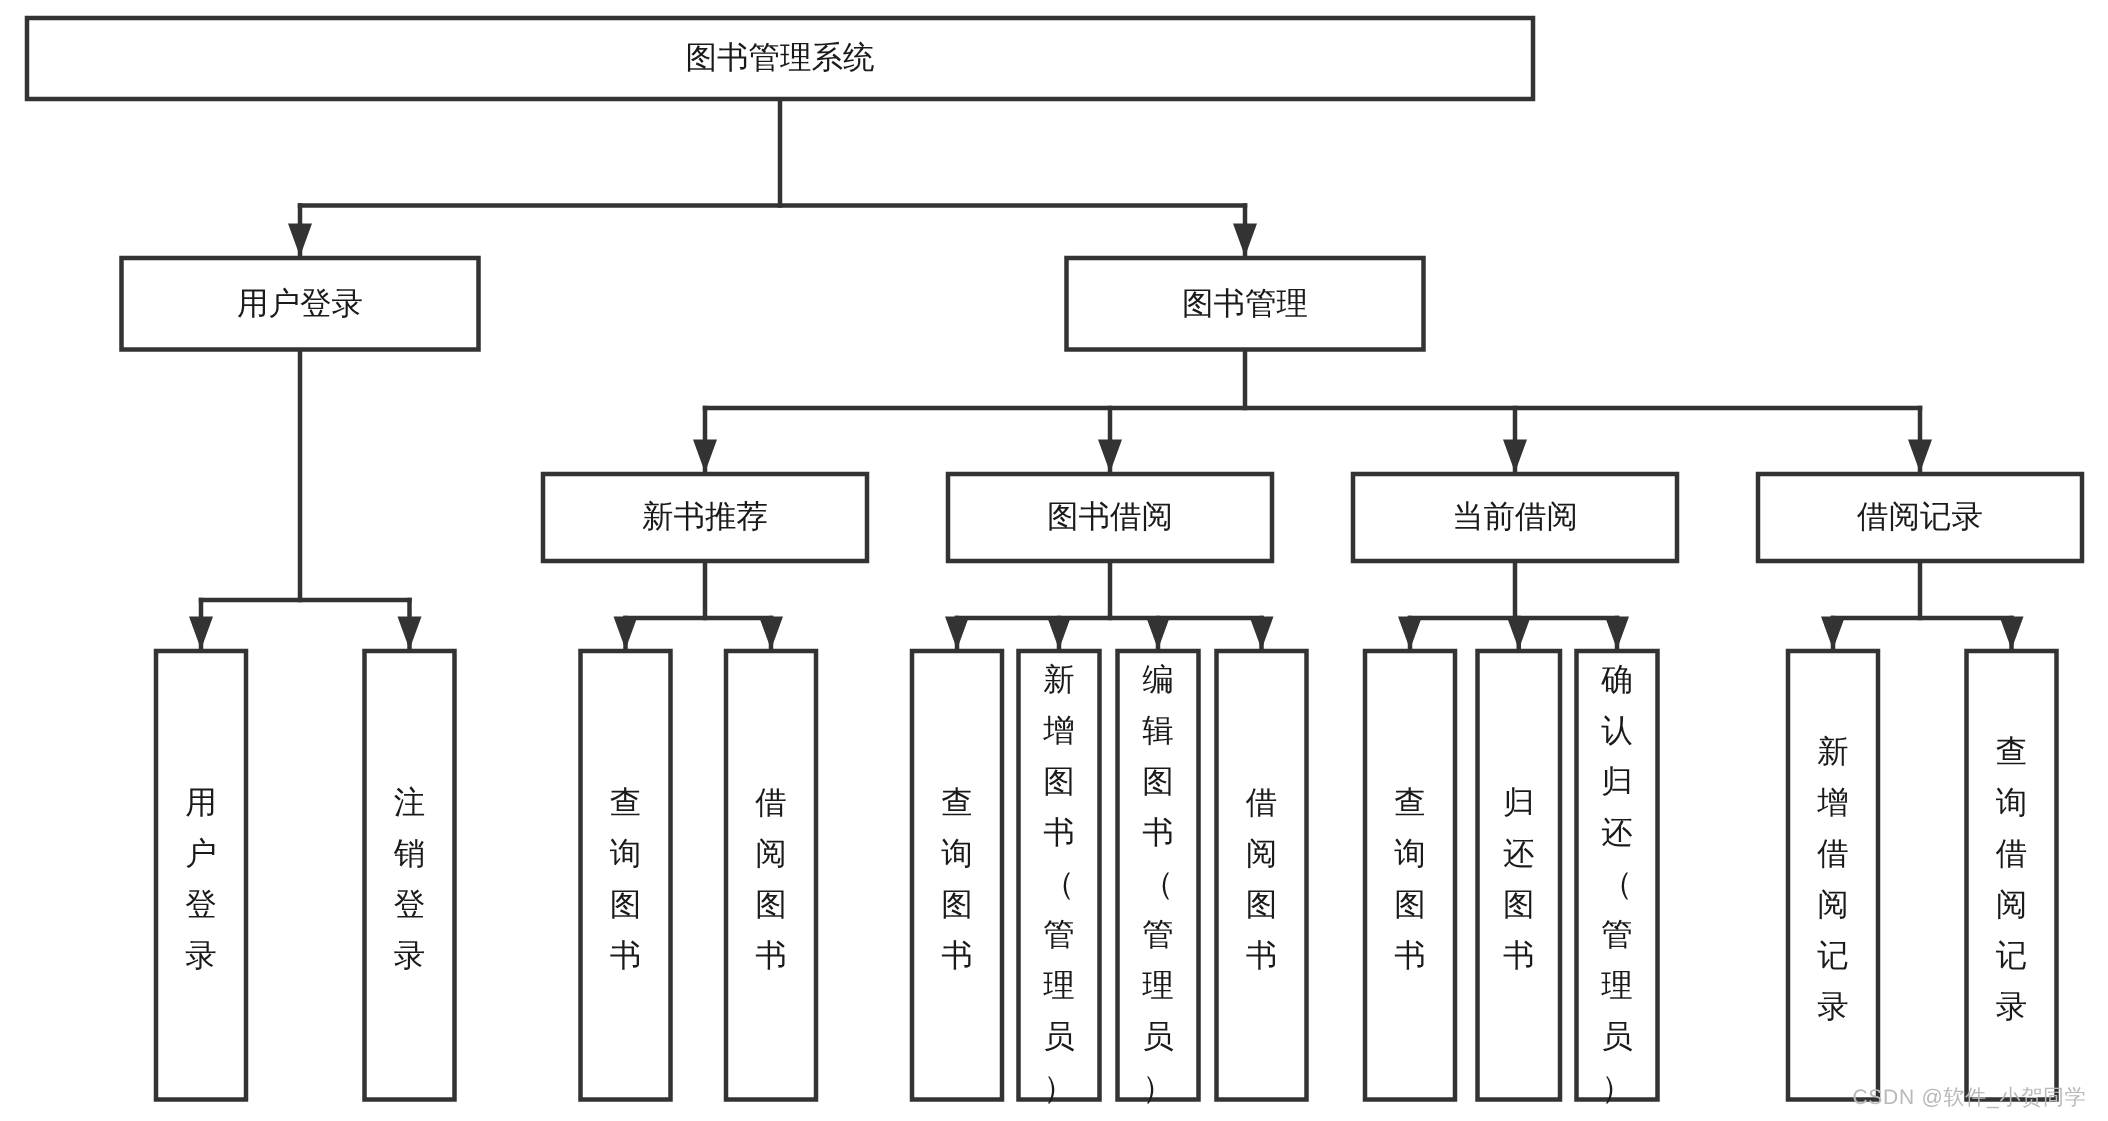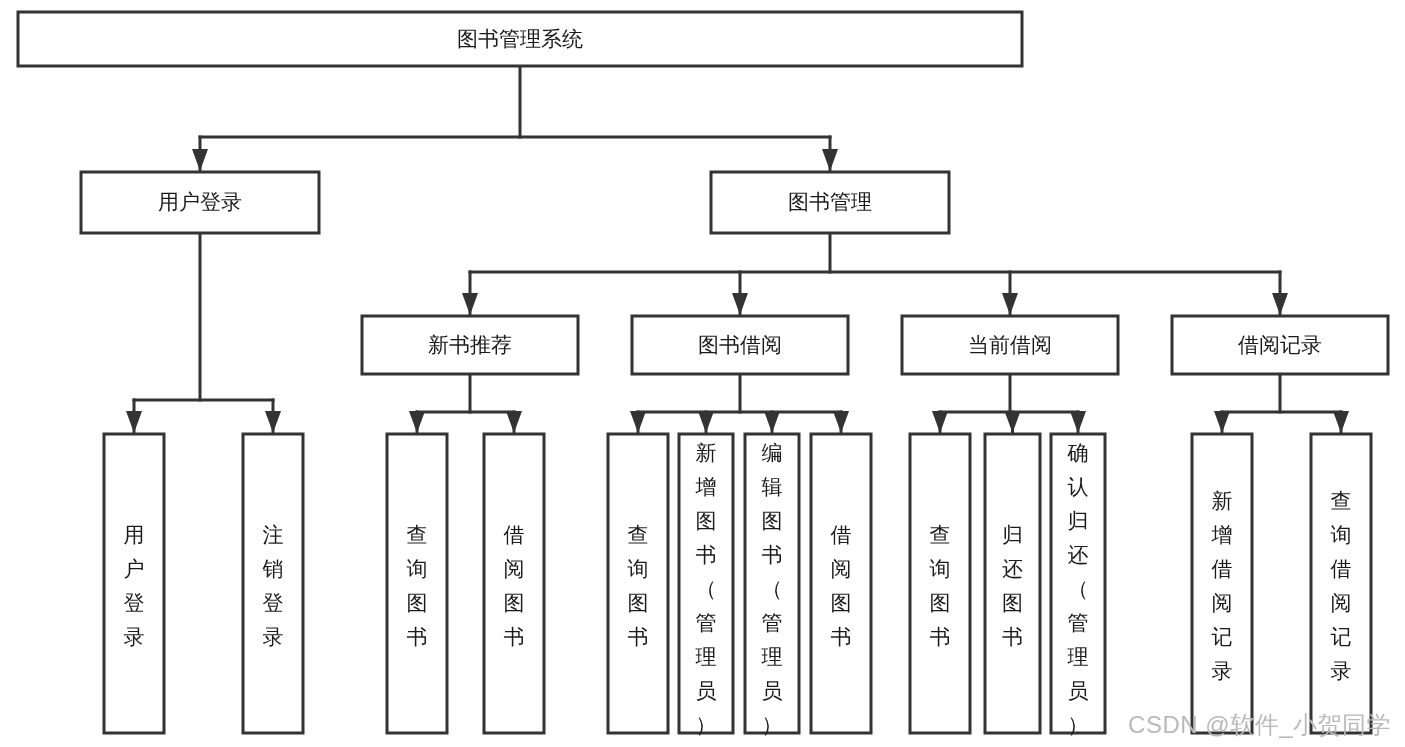--- a/index.html
+++ b/index.html
@@ -55,21 +55,21 @@
     fill: #1a1a1a;
     font-size: 21px;
     text-anchor: middle;
     white-space: pre;
   }
   .watermark {
     position: absolute;
     right: 14px;
     bottom: 6px;
     font-family: "Liberation Sans", "DejaVu Sans", sans-serif;
-    font-size: 24px;
+    font-size: 14px;
     color: #b9b9b9;
     letter-spacing: 0.5px;
     user-select: none;
     pointer-events: none;
   }
 </style>
 </head>
 <body>
 
 <div id="diagram-root">

